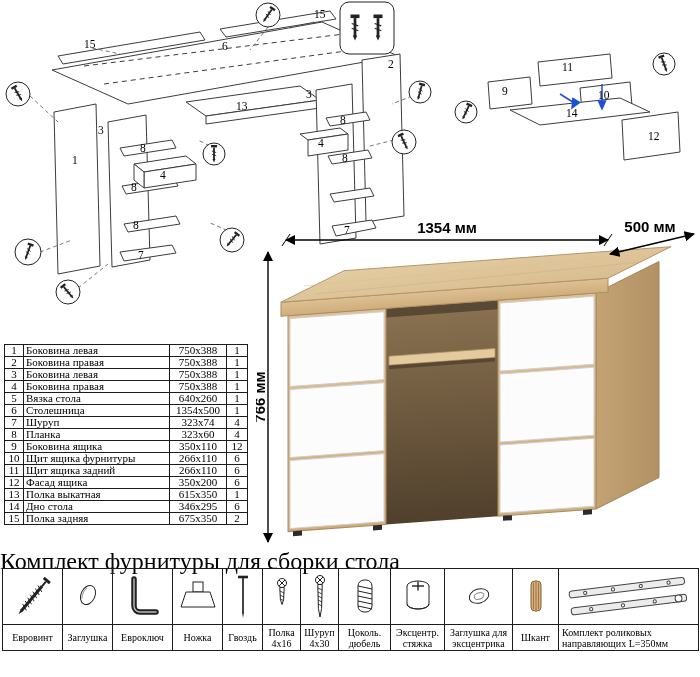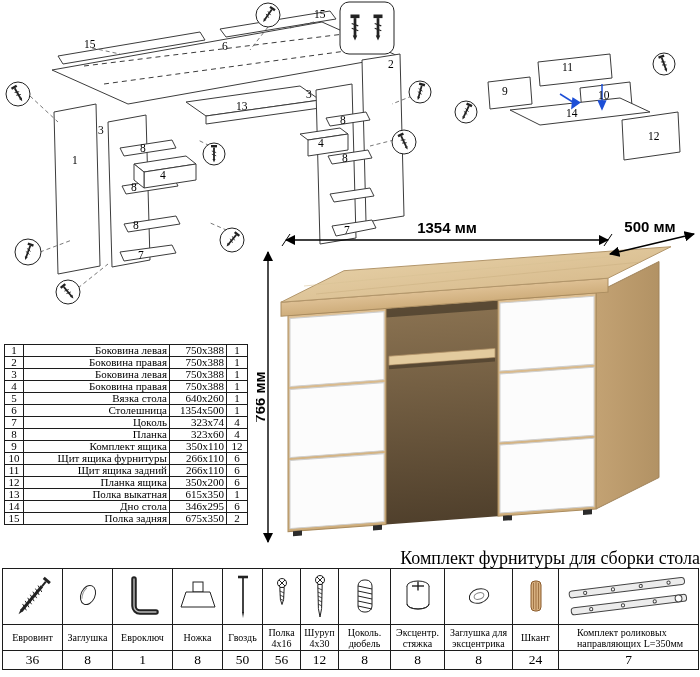--- a/index.html
+++ b/index.html
@@ -10,38 +10,38 @@
   }
   .stage { position:absolute; left:0; top:0; width:700px; height:677px; background:#fff; }
 
   
   .parts-table {
     position:absolute; left:4px; top:344px;
     border-collapse:collapse; font-size:11px; line-height:1;
   }
   .parts-table td { border:1px solid #1c1c1c; height:12px; padding:0 2px; white-space:nowrap; }
   .parts-table td.num  { width:19px;  text-align:center; }
-  .parts-table td.name { width:146px; text-align:right; }
-  .parts-table td.size { width:57px;  text-align:right;font-family:Liberation Serif, serif; }
+  .parts-table td.name { width:146px; text-align:left; }
+  .parts-table td.size { width:57px;  text-align:center;font-family:Liberation Serif, serif; }
   .parts-table td.qty  { width:21px;  text-align:center; }
 
   
   .hw-title {
     position:absolute; left:0; top:548px; width:700px;
-    text-align:right; font-size:18px;
+    text-align:left; font-size:24px;
   }
   .hw-table {
     position:absolute; left:2px; top:568px; width:696px;
     border-collapse:collapse; table-layout:fixed;
   }
   .hw-table td { border:1px solid #1c1c1c; text-align:center; vertical-align:middle; padding:1px; overflow:hidden; }
   .hw-icon-cell { height:56px; }
   .hw-icon-cell svg { display:block; margin:0 auto; }
   .hw-name-cell { height:26px; font-size:10px; line-height:1.1; }
-  .hw-name-cell.left { text-align:left; padding-left:18px; }
+  .hw-name-cell.left { text-align:left; padding-left:3px; }
   .hw-qty-cell  { height:18px; font-size:13.5px; }
 
   svg text { font-family:"Liberation Serif", serif; }
   .dim-label { font-family:"Liberation Sans", sans-serif; font-weight:bold; font-size:15px; fill:#000; }
   .plabel { font-size:11.5px; fill:#000; }
 </style>
 </head>
 <body>
 
 <div class="stage">
@@ -286,51 +286,51 @@
           <td class="qty">1</td>
         </tr>
       <tr>
           <td class="num">6</td>
           <td class="name">Столешница</td>
           <td class="size">1354x500</td>
           <td class="qty">1</td>
         </tr>
       <tr>
           <td class="num">7</td>
-          <td class="name">Цоколь</td>
+          <td class="name">Шуруп</td>
           <td class="size">323x74</td>
           <td class="qty">4</td>
         </tr>
       <tr>
           <td class="num">8</td>
           <td class="name">Планка</td>
           <td class="size">323x60</td>
           <td class="qty">4</td>
         </tr>
       <tr>
           <td class="num">9</td>
-          <td class="name">Комплект ящика</td>
+          <td class="name">Боковина ящика</td>
           <td class="size">350x110</td>
           <td class="qty">12</td>
         </tr>
       <tr>
           <td class="num">10</td>
           <td class="name">Щит ящика фурнитуры</td>
           <td class="size">266x110</td>
           <td class="qty">6</td>
         </tr>
       <tr>
           <td class="num">11</td>
           <td class="name">Щит ящика задний</td>
           <td class="size">266x110</td>
           <td class="qty">6</td>
         </tr>
       <tr>
           <td class="num">12</td>
-          <td class="name">Планка ящика</td>
+          <td class="name">Фасад ящика</td>
           <td class="size">350x200</td>
           <td class="qty">6</td>
         </tr>
       <tr>
           <td class="num">13</td>
           <td class="name">Полка выкатная</td>
           <td class="size">615x350</td>
           <td class="qty">1</td>
         </tr>
       <tr>
@@ -492,29 +492,15 @@
         <td class="hw-name-cell">Ножка</td>
         <td class="hw-name-cell">Гвоздь</td>
         <td class="hw-name-cell">Полка 4x16</td>
         <td class="hw-name-cell">Шуруп 4x30</td>
         <td class="hw-name-cell">Цоколь. дюбель</td>
         <td class="hw-name-cell">Эксцентр. стяжка</td>
         <td class="hw-name-cell">Заглушка для эксцентрика</td>
         <td class="hw-name-cell">Шкант</td>
         <td class="hw-name-cell left">Комплект роликовых направляющих L=350мм</td>
       </tr>
-      <tr>
-        <td class="hw-qty-cell">36</td>
-        <td class="hw-qty-cell">8</td>
-        <td class="hw-qty-cell">1</td>
-        <td class="hw-qty-cell">8</td>
-        <td class="hw-qty-cell">50</td>
-        <td class="hw-qty-cell">56</td>
-        <td class="hw-qty-cell">12</td>
-        <td class="hw-qty-cell">8</td>
-        <td class="hw-qty-cell">8</td>
-        <td class="hw-qty-cell">8</td>
-        <td class="hw-qty-cell">24</td>
-        <td class="hw-qty-cell">7</td>
-      </tr>
     </tbody>
   </table>
 </div>
 
 </body></html>

